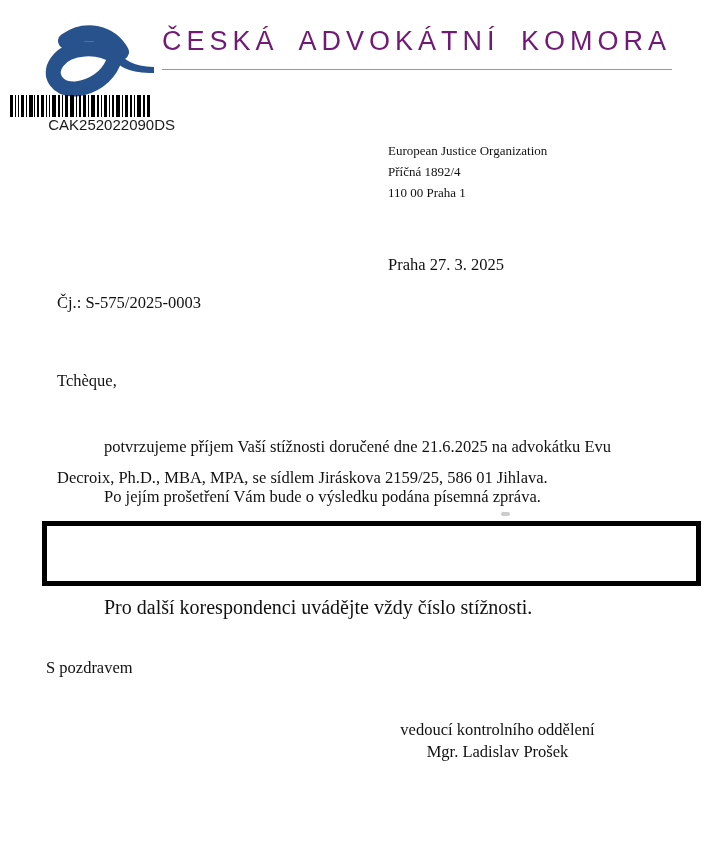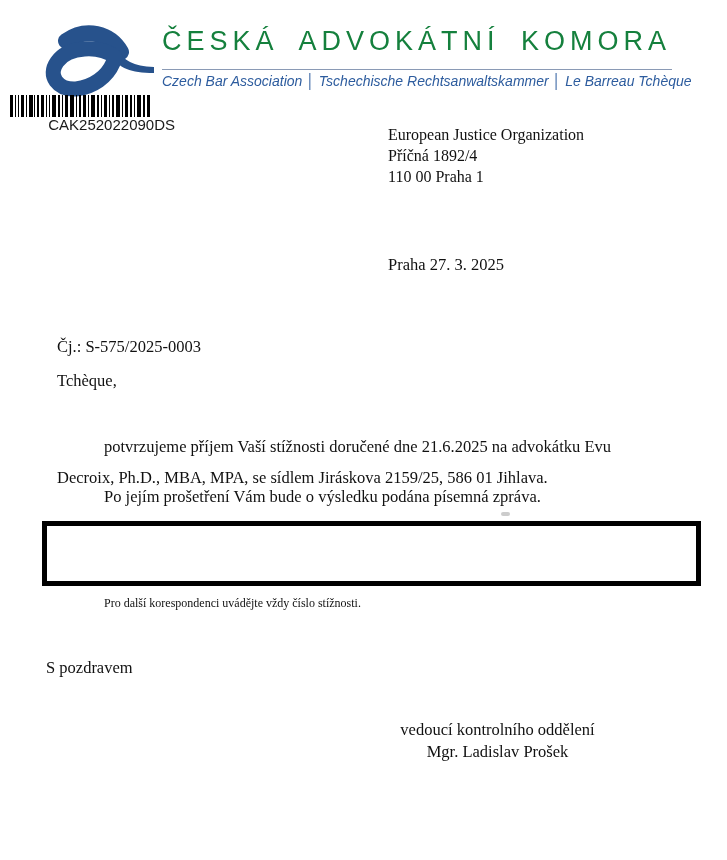--- a/index.html
+++ b/index.html
@@ -11,72 +11,71 @@
     font-family:"Liberation Serif", serif;
     color:#111111;
     overflow:hidden;
   }
   
   .logo{position:absolute;left:36px;top:24px;width:120px;height:84px;}
   .org-name{
     position:absolute;left:162px;top:26px;width:540px;
     font-family:"Liberation Sans", sans-serif;
     font-size:27px;letter-spacing:5px;word-spacing:9px;
-    color:#15803d;white-space:nowrap;
+    color:#701a75;white-space:nowrap;
   }
   .header-rule{
     position:absolute;left:162px;top:69px;width:510px;height:1px;
     background:#8a9ab5;
   }
   .org-subtitle{
     position:absolute;left:162px;top:73px;width:540px;
     font-family:"Liberation Sans", sans-serif;
     font-style:italic;font-size:14px;color:#2d5c9e;white-space:nowrap;
   }
   
   .barcode{position:absolute;left:10px;top:95px;width:142px;height:22px;}
   .barcode-label{
     position:absolute;left:40px;top:116px;width:135px;
     text-align:right;
     font-family:"Liberation Sans", sans-serif;
     font-size:15px;color:#1a1a1a;white-space:nowrap;
   }
   
-  .recipient{position:absolute;left:388px;top:124px;font-size:16px;line-height:21px;}
+  .recipient{position:absolute;left:388px;top:140px;font-size:13px;line-height:21px;}
   .dateline{position:absolute;left:388px;top:255px;font-size:16.5px;}
-  .reference{position:absolute;left:57px;top:293px;font-size:16.5px;margin-top:44px;}
+  .reference{position:absolute;left:57px;top:293px;font-size:16.5px;}
   .salutation{position:absolute;left:57px;top:371px;font-size:16.5px;}
   .para1{position:absolute;left:57px;top:431px;width:612px;font-size:16.5px;line-height:31px;text-indent:47px;margin:0;}
   .para2{position:absolute;left:104px;top:487px;width:600px;font-size:16.5px;margin:0;}
   .redaction-box{
     position:absolute;left:42px;top:521px;width:659px;height:65px;
     border:5px solid #000;box-sizing:border-box;background:#fff;
   }
   .scan-artifact{
     position:absolute;left:501px;top:512px;width:9px;height:4px;
     background:#9a9a9a;opacity:.5;border-radius:2px;
   }
-  .para3{position:absolute;left:104px;top:596px;width:600px;font-size:12px;margin:0;}
+  .para3{position:absolute;left:104px;top:596px;width:600px;font-size:20px;margin:0;}
   .closing{position:absolute;left:46px;top:658px;font-size:16.5px;}
   .signature{position:absolute;left:390px;top:719px;width:215px;text-align:center;font-size:16.5px;line-height:21.5px;}
 </style>
 </head>
 <body>
 
 <div class="page">
 
   <svg class="logo" viewBox="0 0 120 84" aria-hidden="true">
     <path d="M30 17 C50 3 74 9 85 28" fill="none" stroke="#27528c" stroke-width="16" stroke-linecap="round"></path>
     <path d="M80 24 C88 37 97 42 118 43 L118 49 C94 49 84 44 74 32 Z" fill="#27528c"></path>
     <path d="M79 33 C64 21 32 22 21 38 C11 52 22 66 40 65 C57 63 71 53 77 39" fill="none" stroke="#27528c" stroke-width="15" stroke-linecap="round"></path>
   </svg>
 
   <div class="org-name">ČESKÁ ADVOKÁTNÍ KOMORA</div>
   <div class="header-rule"></div>
-  <div class="org-subtitle">Czech Bar Association │ Tschechische Rechtsanwaltskammer │ Le Barreau Tchèque</div>
 
   <svg class="barcode" viewBox="0 0 142 22" preserveAspectRatio="none" aria-hidden="true">
     <g fill="#000">
       <rect x="0" width="3" height="22"></rect>
         <rect x="5" width="1" height="22"></rect>
         <rect x="8" width="1" height="22"></rect>
       <rect x="11" width="3" height="22"></rect>
         <rect x="16" width="1" height="22"></rect>
         <rect x="19" width="4" height="22"></rect>
       <rect x="24" width="1" height="22"></rect>

